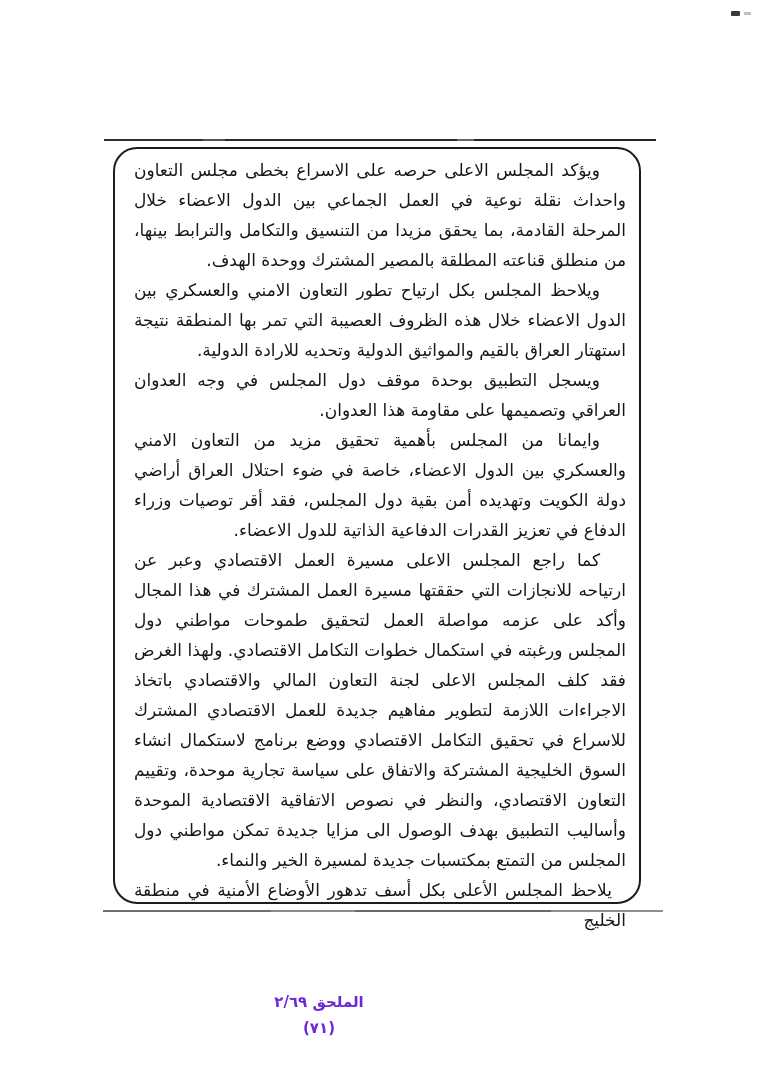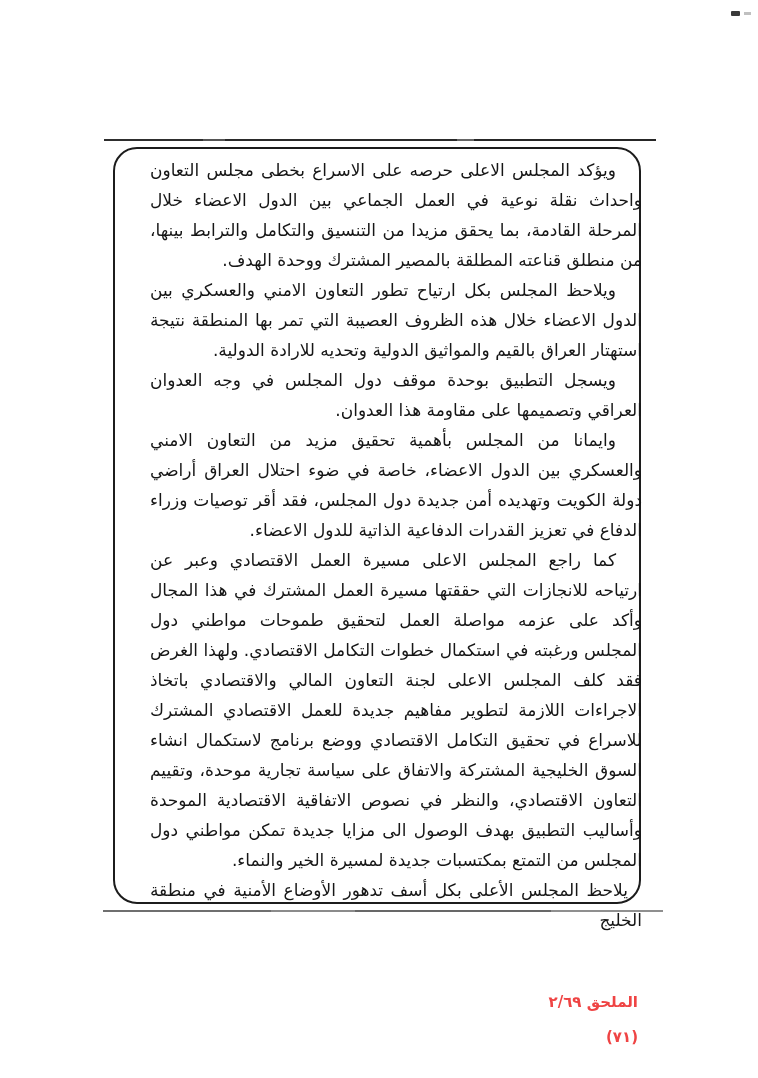--- a/index.html
+++ b/index.html
@@ -62,21 +62,21 @@
     top: 147px;
     width: 528px;
     height: 757px;
     border: 2px solid #1c1c1c;
     border-radius: 24px;
     box-sizing: border-box;
     background: transparent;
   }
   .text-block {
     position: absolute;
-    left: 150px;
+    left: 134px;
     top: 155px;
     width: 492px;
     direction: rtl;
     text-align: justify;
     text-justify: inter-word;
     font-size: 17px;
     line-height: 30px;
     color: #161616;
   }
   .text-block p {
@@ -89,54 +89,54 @@
     margin-top: 8px !important;
   }
   .section-paragraph {
     text-indent: 14px !important;
   }
   .footer {
     position: absolute;
     left: 0;
     top: 992px;
     width: 638px;
-    text-align: right;
+    text-align: center;
     direction: rtl;
-    color: #ef4444;
+    color: #6d28d9;
   }
   .footer .annex {
     font-size: 15px;
     font-weight: bold;
     line-height: 20px;
   }
   .footer .pagenum {
     font-size: 15px;
     font-weight: bold;
     line-height: 20px;
-    margin-top: 15px;
+    margin-top: 6px;
   }
 </style>
 </head>
 <body>
 
 <div class="page">
 
   <span class="artifact-1"></span>
   <span class="artifact-2"></span>
 
   <div class="echo-top"></div>
   <div class="echo-bottom"></div>
 
   <div class="frame"></div>
 
   <div class="text-block">
     <p>ويؤكد المجلس الاعلى حرصه على الاسراع بخطى مجلس التعاون واحداث نقلة نوعية في العمل الجماعي بين الدول الاعضاء خلال المرحلة القادمة، بما يحقق مزيدا من التنسيق والتكامل والترابط بينها، من منطلق قناعته المطلقة بالمصير المشترك ووحدة الهدف.</p>
     <p>ويلاحظ المجلس بكل ارتياح تطور التعاون الامني والعسكري بين الدول الاعضاء خلال هذه الظروف العصيبة التي تمر بها المنطقة نتيجة استهتار العراق بالقيم والمواثيق الدولية وتحديه للارادة الدولية.</p>
     <p>ويسجل التطبيق بوحدة موقف دول المجلس في وجه العدوان العراقي وتصميمها على مقاومة هذا العدوان.</p>
-    <p>وايمانا من المجلس بأهمية تحقيق مزيد من التعاون الامني والعسكري بين الدول الاعضاء، خاصة في ضوء احتلال العراق أراضي دولة الكويت وتهديده أمن جديدة دول المجلس، فقد أقر توصيات وزراء الدفاع في تعزيز القدرات الدفاعية الذاتية للدول الاعضاء.</p>
+    <p>وايمانا من المجلس بأهمية تحقيق مزيد من التعاون الامني والعسكري بين الدول الاعضاء، خاصة في ضوء احتلال العراق أراضي دولة الكويت وتهديده أمن بقية دول المجلس، فقد أقر توصيات وزراء الدفاع في تعزيز القدرات الدفاعية الذاتية للدول الاعضاء.</p>
     <p>كما راجع المجلس الاعلى مسيرة العمل الاقتصادي وعبر عن ارتياحه للانجازات التي حققتها مسيرة العمل المشترك في هذا المجال وأكد على عزمه مواصلة العمل لتحقيق طموحات مواطني دول المجلس ورغبته في استكمال خطوات التكامل الاقتصادي. ولهذا الغرض فقد كلف المجلس الاعلى لجنة التعاون المالي والاقتصادي باتخاذ الاجراءات اللازمة لتطوير مفاهيم جديدة للعمل الاقتصادي المشترك للاسراع في تحقيق التكامل الاقتصادي ووضع برنامج لاستكمال انشاء السوق الخليجية المشتركة والاتفاق على سياسة تجارية موحدة، وتقييم التعاون الاقتصادي، والنظر في نصوص الاتفاقية الاقتصادية الموحدة وأساليب التطبيق بهدف الوصول الى مزايا جديدة تمكن مواطني دول المجلس من التمتع بمكتسبات جديدة لمسيرة الخير والنماء.</p>
     <p class="section-paragraph">يلاحظ المجلس الأعلى بكل أسف تدهور الأوضاع الأمنية في منطقة الخليج</p>
   </div>
 
   <div class="footer">
     <div class="annex">الملحق ٢/٦٩</div>
     <div class="pagenum">(٧١)</div>
   </div>
 
 </div>

